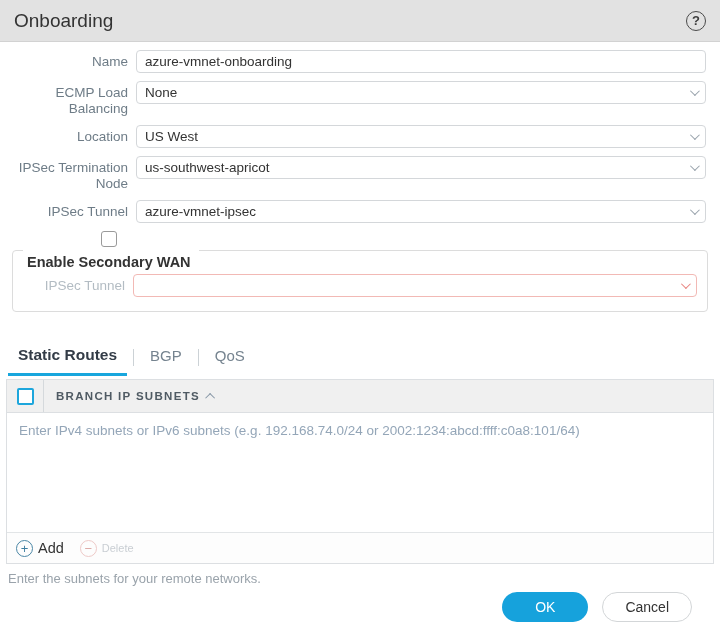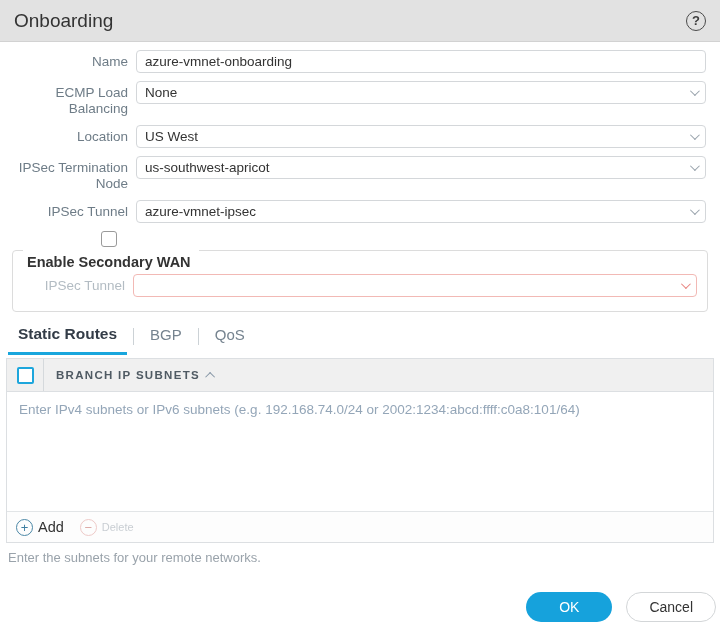--- a/index.html
+++ b/index.html
@@ -25,21 +25,21 @@
   legend.swan-leg { margin-left:10px; padding:0 8px 0 4px; display:flex; align-items:center; gap:7px;flex-direction:column; }
   .cb { width:16px; height:16px; border:1.6px solid #9a9a9a; border-radius:3px; background:#fff; cursor:pointer; }
   .swan-title { font-size:14.5px; font-weight:bold; color:#333; }
   .swan .lbl { width:112px; min-width:112px; color:#b3bcc3; }
   .ctrl.err { border-color:#f2b9b5; }
   .ctrl.err .chev { border-color:#e8837f; }
 
   
   .tabs { display:flex; align-items:flex-end; margin:13px 14px 0 8px; }
   .tab { padding:0 10px 9px 10px; font-size:15px; color:#75838f; cursor:pointer; border-bottom:3px solid transparent; }
-  .tab.active { font-size:15.5px; font-weight:bold; color:#333c47; border-bottom:3px solid #18a6dd; }
+  .tab.active { font-size:15.5px; font-weight:bold; color:#333c47; border-bottom:3px solid #18a6dd;margin-top:21px; }
   .tab-sep { width:1px; height:17px; background:#ccd2d6; margin:0 6px 10px 6px; }
 
   
   .tbl { margin:3px 6px 0 6px; border:1px solid #dcdfe2; }
   .tbl-hdr { height:33px; background:#f0f0f0; display:flex; align-items:center; border-bottom:1px solid #dcdfe2; }
   .tbl-cb-cell { width:37px; height:100%; display:flex; align-items:center; justify-content:center; border-right:1px solid #d5d9dc; }
   .cb-blue { width:17px; height:17px; border:2px solid #1da6dc; border-radius:2px; background:#fff; cursor:pointer; }
   .tbl-col { margin-left:12px; font-size:11.5px; font-weight:bold; letter-spacing:1.3px; color:#4f5a63; display:flex; align-items:center; gap:8px; cursor:pointer; }
   .sort-ic { width:7px; height:7px; border-left:1.6px solid #8696a6; border-top:1.6px solid #8696a6; transform:rotate(45deg) translateY(2px); }
   .tbl-body { height:119px; padding:10px 12px; font-size:13.5px; color:#94a6b8; background:#fff; }
@@ -48,21 +48,21 @@
   .circ { width:17px; height:17px; border-radius:50%; display:flex; align-items:center; justify-content:center; font-size:13px; line-height:1; }
   .add-circ { border:1.5px solid #4b87a6; color:#3d7da0; }
   .add-lbl { font-size:14.5px; color:#333; }
   .del-circ { border:1.5px solid #eecac8; color:#dba5a2; }
   .del-lbl { font-size:11px; color:#c9ced3; }
   .act.disabled { cursor:default; }
 
   .helper { margin:7px 12px 0 8px; font-size:13px; color:#9aa3ab; }
 
   
-  .foot { position:absolute; right:4px; bottom:16px; display:flex; gap:14px; }
+  .foot { position:absolute; right:28px; bottom:16px; display:flex; gap:14px; }
   .btn { height:30px; border-radius:16px; font-size:14px; display:flex; align-items:center; justify-content:center; cursor:pointer; font-family:"Liberation Sans", sans-serif; }
   .btn-ok { background:#16a2dc; color:#fff; padding:0 33px; border:none; }
   .btn-cancel { background:#fff; color:#333; padding:0 22px; border:1px solid #d3d6d8; }
 </style>
 </head>
 <body>
 
 <div class="hdr">
   <div class="hdr-title">Onboarding</div>
   <div class="help-ic">?</div>

